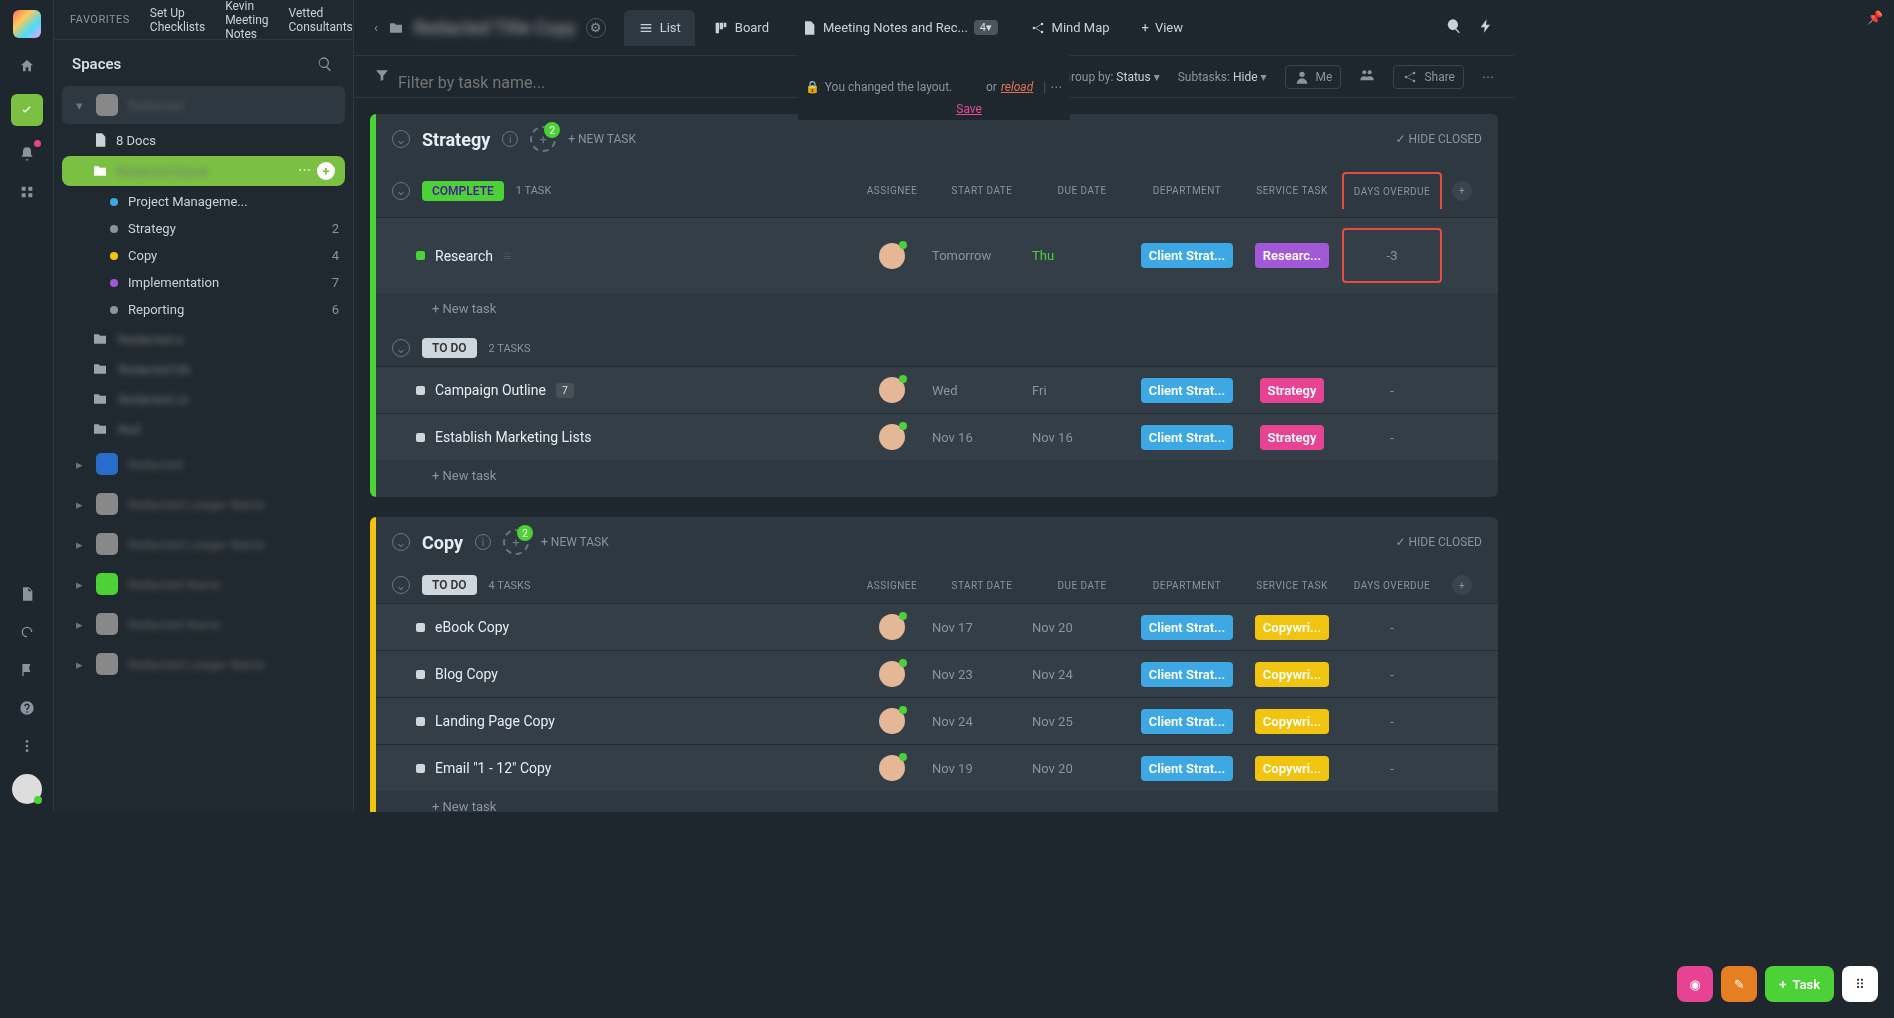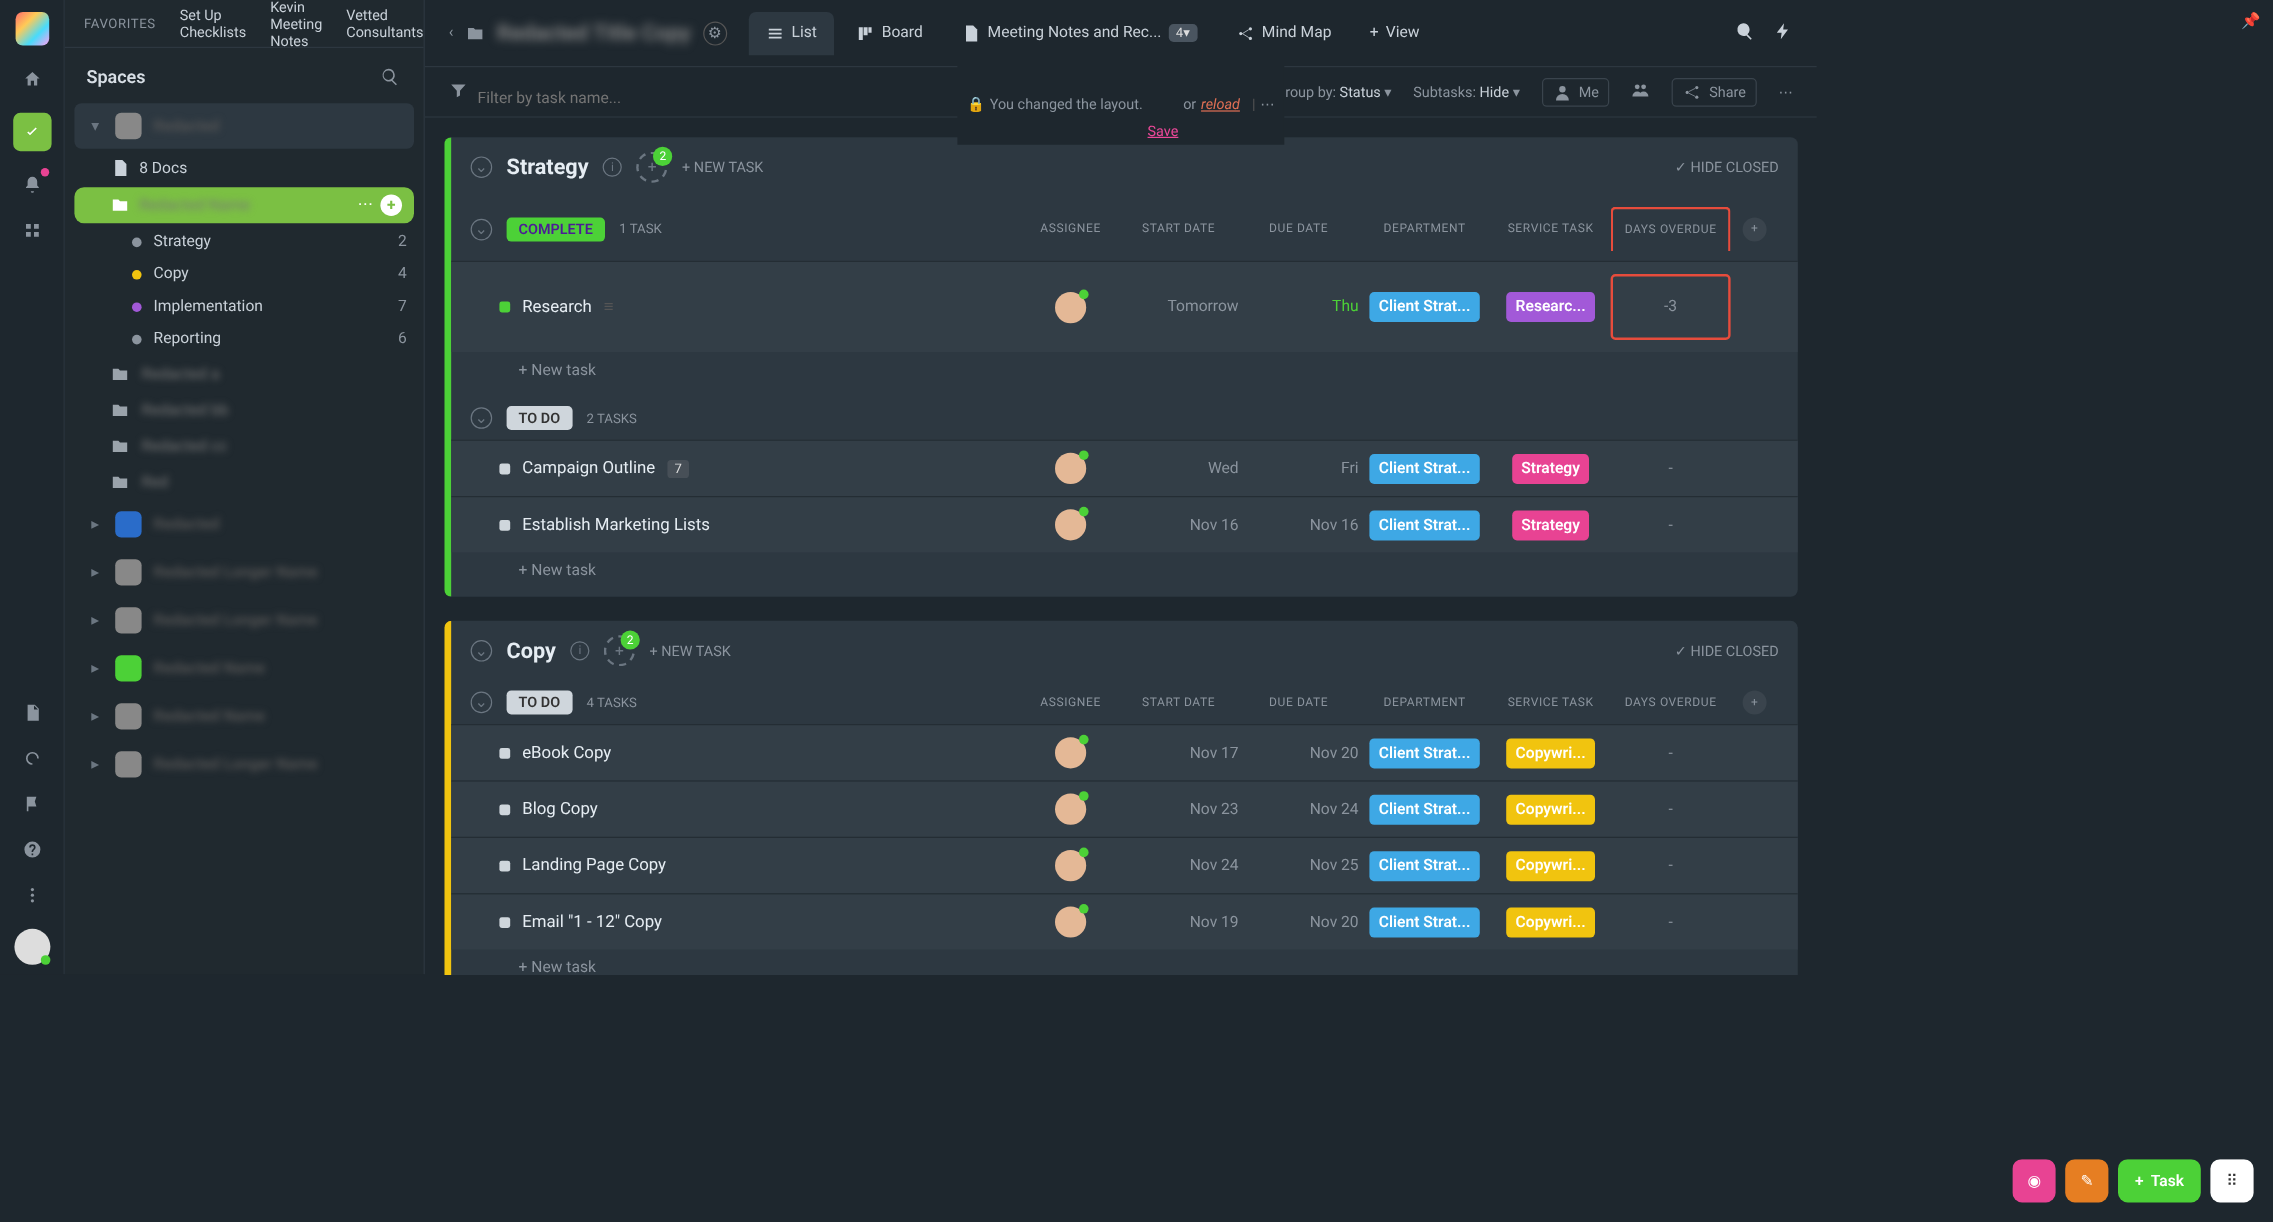--- a/index.html
+++ b/index.html
@@ -83,21 +83,21 @@
 .col-over{width:100px;}
 .plus-col{width:40px;display:flex;justify-content:center;}
 
 .task-row{display:flex;align-items:center;padding:10px 0;border-top:1px solid #242d34;background:#333e47;margin-left:-16px;margin-right:-16px;padding-left:40px;padding-right:16px;}
 .task-name{flex:1;display:flex;align-items:center;gap:10px;color:#e6edf3;font-size:14px;}
 .task-name .sq{width:9px;height:9px;border-radius:2px;}
 .task-name .subbadge{background:#474f57;color:#ddd;padding:1px 6px;border-radius:3px;font-size:11px;}
 .assignee-cell{width:80px;display:flex;justify-content:center;}
 .assignee-cell .av{width:26px;height:26px;border-radius:50%;background:#e4b896;position:relative;}
 .assignee-cell .av::after{content:'';position:absolute;top:-2px;right:-2px;width:8px;height:8px;background:#4cd137;border-radius:50%;}
-.date-cell{width:100px;text-align:right;color:#8b949e;font-size:13px;}
+.date-cell{width:100px;text-align:left;color:#8b949e;font-size:13px;}
 .date-cell.green{color:#4cd137;}
 .tag-cell{width:110px;display:flex;justify-content:center;}
 .tag-cell .tag, .serv-cell .tag{padding:5px 8px;border-radius:4px;font-size:13px;font-weight:600;color:#fff;white-space:nowrap;overflow:hidden;text-overflow:ellipsis;max-width:100px;}
 .serv-cell{width:100px;display:flex;justify-content:center;}
 .over-cell{width:100px;text-align:center;color:#8b949e;}
 .over-cell.highlighted{border:2px solid #e74c3c;border-radius:4px;padding:18px 0;}
 .newtask-row{padding:8px 0 4px 40px;color:#8b949e;font-size:13px;cursor:pointer;}
 
 .g-strategy{border-left-color:#4cd137;}
 .g-copy{border-left-color:#f1c40f;}
@@ -110,21 +110,21 @@
 
 .fab-row{position:fixed;bottom:16px;right:16px;display:flex;gap:8px;}
 .fab{width:36px;height:36px;border-radius:8px;display:flex;align-items:center;justify-content:center;color:#fff;cursor:pointer;}
 .fab.pink{background:#e84393;}
 .fab.orange{background:#e67e22;}
 .fab.green{background:#4cd137;width:auto;padding:0 14px;gap:6px;font-weight:600;}
 .fab.grid{background:#fff;color:#333;}
 
 .pin{position:fixed;top:10px;right:10px;color:#4cd137;}
 .icon-svg{width:16px;height:16px;fill:currentColor;display:inline-block;}
-input.filter-input{background:transparent;border:none;color:#84cc16;outline:none;font-size:13px;width:200px;margin-top:12px;}
+input.filter-input{background:transparent;border:none;color:#84cc16;outline:none;font-size:16px;width:200px;margin-top:12px;}
 </style>
 </head>
 <body>
 
 <div class="app">
 
   <div class="rail">
     <div class="logo"></div>
     <div class="rail-icon">
         <svg class="icon-svg" viewBox="0 0 24 24">
@@ -211,20 +211,27 @@
               <path d="M3 5h7l2 2h9v12H3z"></path>
             </svg>
           <span class="blur">Redacted Name</span>
         </span>
         <span style="display:flex;gap:6px;">
           <span>⋯</span>
           <span style="background:#fff;color:#7bc043;border-radius:50%;width:18px;height:18px;display:flex;align-items:center;justify-content:center;font-weight:bold;">+</span>
         </span>
       </div>
       <div id="sidebar-lists">
+          <div class="list-row">
+            <span class="left">
+              <span class="dot" style="background:#3ea8e5"></span>
+              <span>Project Manageme...</span>
+            </span>
+            <span class="count"></span>
+          </div>
           <div class="list-row">
             <span class="left">
               <span class="dot" style="background:#8b949e"></span>
               <span>Strategy</span>
             </span>
             <span class="count">2</span>
           </div>
           <div class="list-row">
             <span class="left">
               <span class="dot" style="background:#f1c40f"></span>

